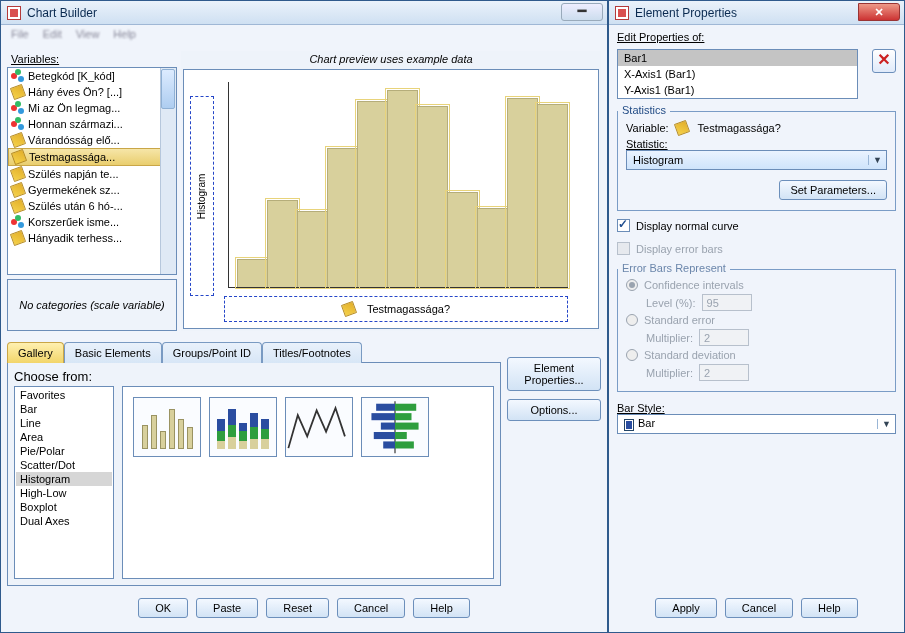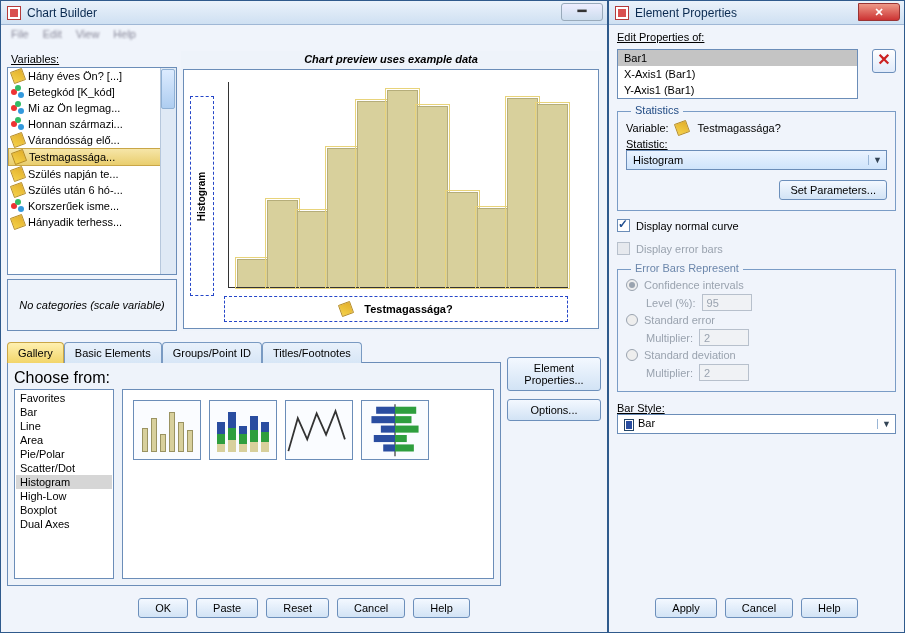--- a/index.html
+++ b/index.html
@@ -9,21 +9,21 @@
   .titlebar .icon { width: 14px; height: 14px; margin-right: 6px; border: 1px solid #b43a3a; background: #fff; position: relative; }
   .titlebar .icon::after { content:""; position:absolute; left:2px; top:2px; width:8px; height:8px; background:#d94f4f; }
   .titlebar .title { font-size: 12px; color: #0a2a50; }
   .closebtn { position: absolute; right: 4px; top: 2px; width: 42px; height: 18px; border-radius: 0 3px 3px 0; background: linear-gradient(#e98,#c33); color:#fff; text-align:center; line-height:16px; font-weight:bold; border:1px solid #933; }
   .minbtn { position: absolute; right: 4px; top: 2px; width: 42px; height: 18px; border-radius: 3px; background: linear-gradient(#eef,#cde); border:1px solid #9ab; color:#333; text-align:center; line-height:14px; font-size:15px;}
   .left-win { width: 608px; height: 633px; }
   .right-win { width: 297px; height: 633px; }
   .menubar { height: 20px; display:flex; gap:14px; padding: 3px 10px; color:#889; }
   .menubar span { filter: blur(1px); }
   .content { flex:1; padding: 6px; display:flex; flex-direction:column; gap:4px; overflow:hidden;}
-  .panel { border: 1px solid #6b8db8; background:#eef3fa;font-weight:bold; }
+  .panel { border: 1px solid #6b8db8; background:#eef3fa; }
   .top-row { display:flex; gap:4px; height: 280px; }
   .var-panel { width: 170px; display:flex; flex-direction:column; }
   .var-label { font-size:11px; text-decoration: underline; margin: 2px 4px; }
   .var-list { flex:1; border:1px solid #6b8db8; background:#fff; overflow:hidden; position:relative;}
   .var-list .scroll { position:absolute; right:0; top:0; bottom:0; width:16px; background:#dfe9f5; border-left:1px solid #b6c7dc;}
   .var-list .thumb { position:absolute; right:1px; top:1px; width:14px; height:40px; background:linear-gradient(#dcebff,#aecdf0); border:1px solid #8fb0d4; border-radius:2px;}
   .var-item { display:flex; align-items:center; padding:1px 3px; white-space:nowrap; overflow:hidden; text-overflow:ellipsis; }
   .var-item.sel { background: linear-gradient(#f6e6a8,#e9ce6e); border:1px solid #c9a647; }
   .vi-ico { width:14px; height:14px; margin-right:3px; flex-shrink:0; }
   .ico-bead { position:relative; }
@@ -43,21 +43,21 @@
   .axis-y { position:absolute; left:0; top:0; bottom:0; width:0; border-left:1px solid #333;}
   .axis-x { position:absolute; left:0; right:0; bottom:0; height:0; border-top:1px solid #333;}
   .bars { position:absolute; left:0; right:0; bottom:1px; top:0; display:flex; align-items:flex-end; gap:0; padding-left:10px;}
   .bar { flex:1; background:#d8d09c; border:1px solid #b5ad7a; border-bottom:none; margin-left:-1px;}
   .bar.outl { outline: 1px solid #e8d37a; outline-offset: 1px;}
   .tabs-row { display:flex; gap:0; margin-top:6px;}
   .tab { padding:4px 10px; border:1px solid #799ac2; background:linear-gradient(#e9f1fb,#d7e6f6); border-bottom:none; position:relative; top:1px; border-radius:4px 4px 0 0;}
   .tab.active { background: linear-gradient(#fff0b0,#f2d56a); border-color:#c9a647; font-weight:normal; z-index:2;}
   .tabpanel { border:1px solid #6b8db8; background:#eef3fa; flex:1; display:flex; flex-direction:column; padding:6px; overflow:hidden;}
   .choose-row { display:flex; gap:8px; flex:1; overflow:hidden;}
-  .choose-label { font-size:16px; margin-bottom:2px;}
+  .choose-label { font-size:13px; margin-bottom:2px;}
   .choose-list { width:100px; border:1px solid #6b8db8; background:#fff; padding:1px;}
   .choose-list div { padding:1px 4px;}
   .choose-list div.sel { background:#d6d6d6;}
   .thumbs { flex:1; border:1px solid #6b8db8; background:#fff; display:flex; gap:8px; padding:10px; align-items:flex-start;}
   .thumb-card { width:68px; height:60px; border:1px solid #6b8db8; background:#fafcff; display:flex; align-items:center; justify-content:center; position:relative;}
   .tc-bars { display:flex; align-items:flex-end; gap:3px; height:44px;}
   .tc-bars i { display:block; width:6px; background:#d8d09c; border:1px solid #9a9362;}
   .tc-stack i { background: none; border:none; position:relative; width:8px;}
   .tc-stack i b { display:block; width:100%;}
   .side-buttons { width:94px; display:flex; flex-direction:column; gap:8px; padding-top:22px;}
@@ -66,21 +66,21 @@
   .btn { background: linear-gradient(#f3f8ff,#d2e3f5); border:1px solid #6c8fbb; border-radius:3px; padding:3px 16px; cursor:default;}
 
   .ep-content { padding: 6px 8px; display:flex; flex-direction:column; gap:6px; flex:1;}
   .ep-label { font-size:11px;}
   .ep-list-row { display:flex; gap:14px; align-items:flex-start;}
   .ep-list { flex:1; border:1px solid #6b8db8; background:#fff;}
   .ep-list div { padding:2px 6px;}
   .ep-list div.sel { background:#c4c4c4;}
   .xbtn { width:24px; height:24px; background:linear-gradient(#fff,#dfeafa); border:1px solid #6c8fbb; border-radius:3px; color:#c22; font-weight:bold; font-size:16px; text-align:center; line-height:20px;}
   .fieldset { border:1px solid #7a9cc6; padding: 6px 8px 10px; position:relative; margin-top:6px;}
-  .fieldset .legend { position:absolute; top:-8px; left:13px; background:#f0f4fb; padding:0 4px; color:#234d86;}
+  .fieldset .legend { position:absolute; top:-8px; left:0; background:#f0f4fb; padding:0 4px; color:#234d86;}
   .stat-row { display:flex; align-items:center; gap:6px; margin:3px 0;}
   .combo { display:flex; align-items:center; border:1px solid #6b8db8; background:linear-gradient(#eaf3ff,#cfe4fb); height:20px;}
   .combo .combo-text { flex:1; padding: 0 6px;}
   .combo .combo-arrow { width:18px; text-align:center; border-left:1px solid #9ab6d6; color:#345; font-size:9px;}
   .combo.plain { background:#fff;}
   .right-align { display:flex; justify-content:flex-end;}
   .chk { display:flex; align-items:center; gap:6px; margin:2px 0;}
   .chk .box { width:13px; height:13px; border:1px solid #6b8db8; background:#fff; position:relative;}
   .chk .box.checked::after { content:"✓"; position:absolute; left:0; top:-3px; font-size:12px; color:#1f4d8f; font-weight:bold;}
   .chk.disabled { color:#9aa3af;}
@@ -107,30 +107,30 @@
     <span>Edit</span>
     <span>View</span>
     <span>Help</span>
   </div>
   <div class="content">
     <div class="top-row">
       <div class="var-panel">
         <div class="var-label">Variables:</div>
         <div class="var-list" id="var-list">
           <div class="var-item">
-              <div class="vi-ico ico-ruler"></div>
-              <span>Hány éves Ön? [...]</span>
-            </div>
-            <div class="var-item">
               <div class="vi-ico ico-bead">
                 <b></b>
               </div>
               <span>Betegkód [K_kód]</span>
             </div>
             <div class="var-item">
+              <div class="vi-ico ico-ruler"></div>
+              <span>Hány éves Ön? [...]</span>
+            </div>
+            <div class="var-item">
               <div class="vi-ico ico-bead">
                 <b></b>
               </div>
               <span>Mi az Ön legmag...</span>
             </div>
             <div class="var-item">
               <div class="vi-ico ico-bead">
                 <b></b>
               </div>
               <span>Honnan származi...</span>
@@ -139,20 +139,24 @@
               <div class="vi-ico ico-ruler"></div>
               <span>Várandósság elő...</span>
             </div>
             <div class="var-item sel">
               <div class="vi-ico ico-ruler"></div>
               <span>Testmagassága...</span>
             </div>
             <div class="var-item">
               <div class="vi-ico ico-ruler"></div>
               <span>Szülés napján te...</span>
+            </div>
+            <div class="var-item">
+              <div class="vi-ico ico-ruler"></div>
+              <span>Gyermekének sz...</span>
             </div>
             <div class="var-item">
               <div class="vi-ico ico-ruler"></div>
               <span>Szülés után 6 hó-...</span>
             </div>
             <div class="var-item">
               <div class="vi-ico ico-bead">
                 <b></b>
               </div>
               <span>Korszerűek isme...</span>

